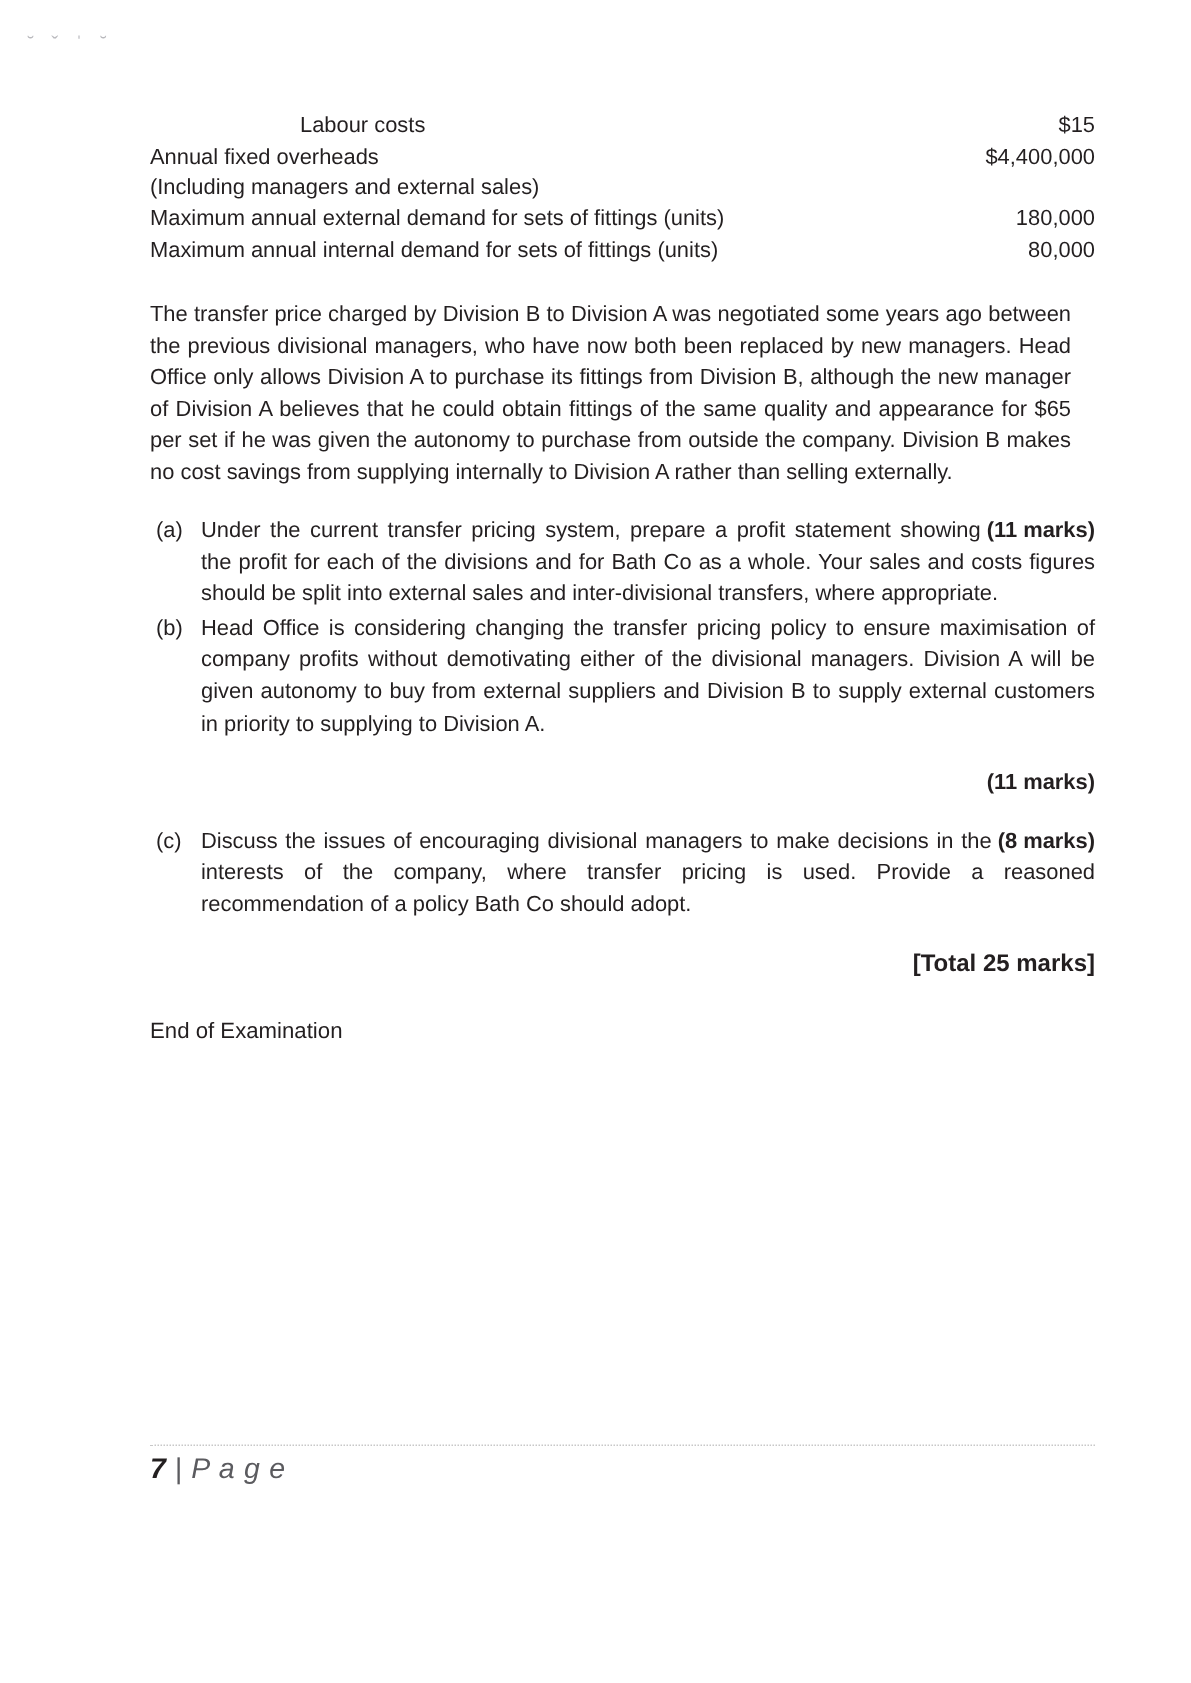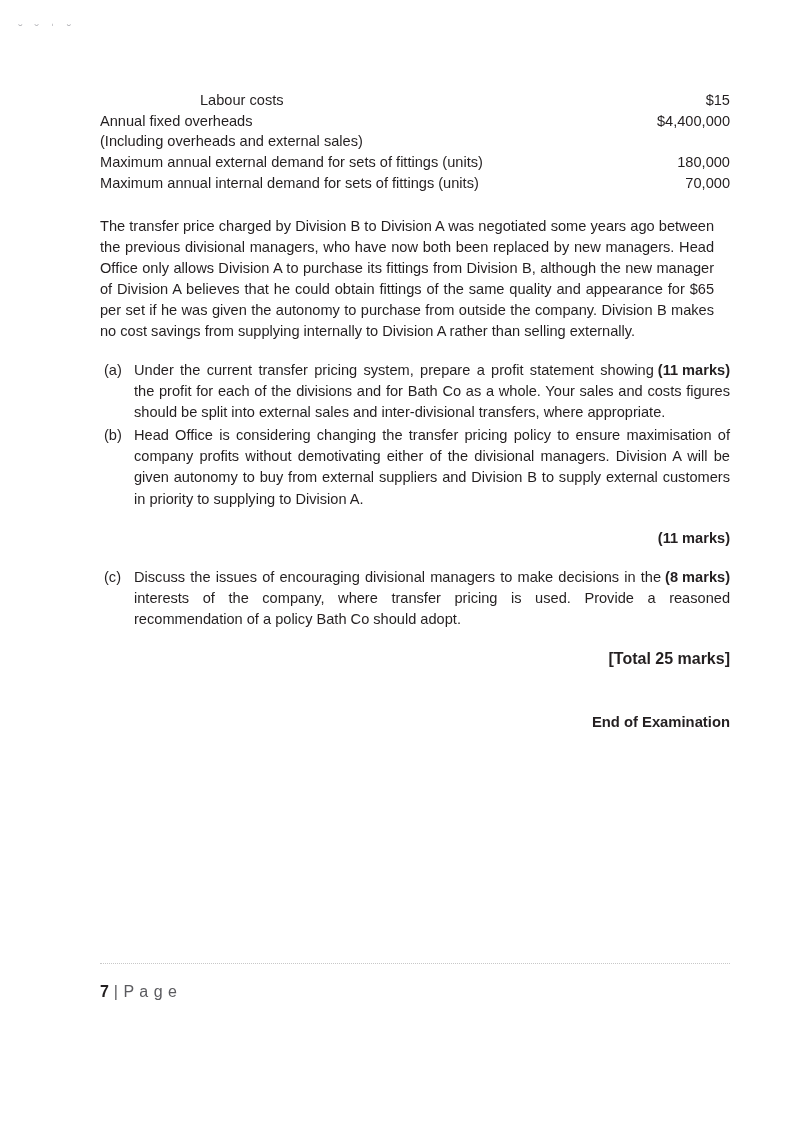--- a/index.html
+++ b/index.html
@@ -25,21 +25,21 @@
     left: 18px;
     font-size: 14px;
     color: #b9b9bd;
     letter-spacing: 4px;
     font-family: "Liberation Serif", serif;
     user-select: none;
   }
   .content {
     position: absolute;
     left: 100px;
-    top: 90px;
+    top: 74px;
     width: 630px;
   }
 
   
   .figures {
     width: 100%;
     border-collapse: collapse;
     font-size: 14.6px;
     line-height: 1.42;
   }
@@ -109,41 +109,42 @@
     margin-left: 4px;
   }
   .total-marks {
     font-size: 16px;
     font-weight: bold;
     text-align: right;
     margin-top: 20px;
   }
   .end-exam {
     font-size: 14.8px;
-    font-weight: bold;
-    text-align: right;
-    margin-top: 46px;
+    font-weight: normal;
+    text-align: left;
+    margin-top: 28px;
   }
 
   
   .footer {
     position: absolute;
     left: 100px;
     top: 963px;
     width: 630px;
   }
   .footer .rule {
     border-top: 1px dotted #c8c8c8;
     height: 0;
   }
   .footer .page-num {
-    margin-top: 19px;
-    font-size: 16px;
+    margin-top: 5px;
+    font-size: 19px;
     color: #5b5b5f;
     letter-spacing: 0.5px;
+    font-style: italic;
   }
   .footer .page-num b {
     color: #231f20;
     letter-spacing: 0;
   }
   .clear { clear: both; }
 </style>
 </head>
 <body>
 
@@ -157,30 +158,30 @@
       <tbody>
         <tr class="indented">
           <td class="label">Labour costs</td>
           <td class="value">$15</td>
         </tr>
         <tr>
           <td class="label">Annual fixed overheads</td>
           <td class="value">$4,400,000</td>
         </tr>
         <tr class="sub">
-          <td class="label">(Including overheads and external sales)</td>
+          <td class="label">(Including managers and external sales)</td>
           <td class="value"></td>
         </tr>
         <tr>
           <td class="label">Maximum annual external demand for sets of fittings (units)</td>
           <td class="value">180,000</td>
         </tr>
         <tr>
           <td class="label">Maximum annual internal demand for sets of fittings (units)</td>
-          <td class="value">70,000</td>
+          <td class="value">80,000</td>
         </tr>
       </tbody>
     </table>
 
     <p class="para">The transfer price charged by Division B to Division A was negotiated some years ago between the previous divisional managers, who have now both been replaced by new managers. Head Office only allows Division A to purchase its fittings from Division B, although the new manager of Division A believes that he could obtain fittings of the same quality and appearance for $65 per set if he was given the autonomy to purchase from outside the company. Division B makes no cost savings from supplying internally to Division A rather than selling externally.</p>
 
 
     <div class="req-list">
 
       <div class="req">

